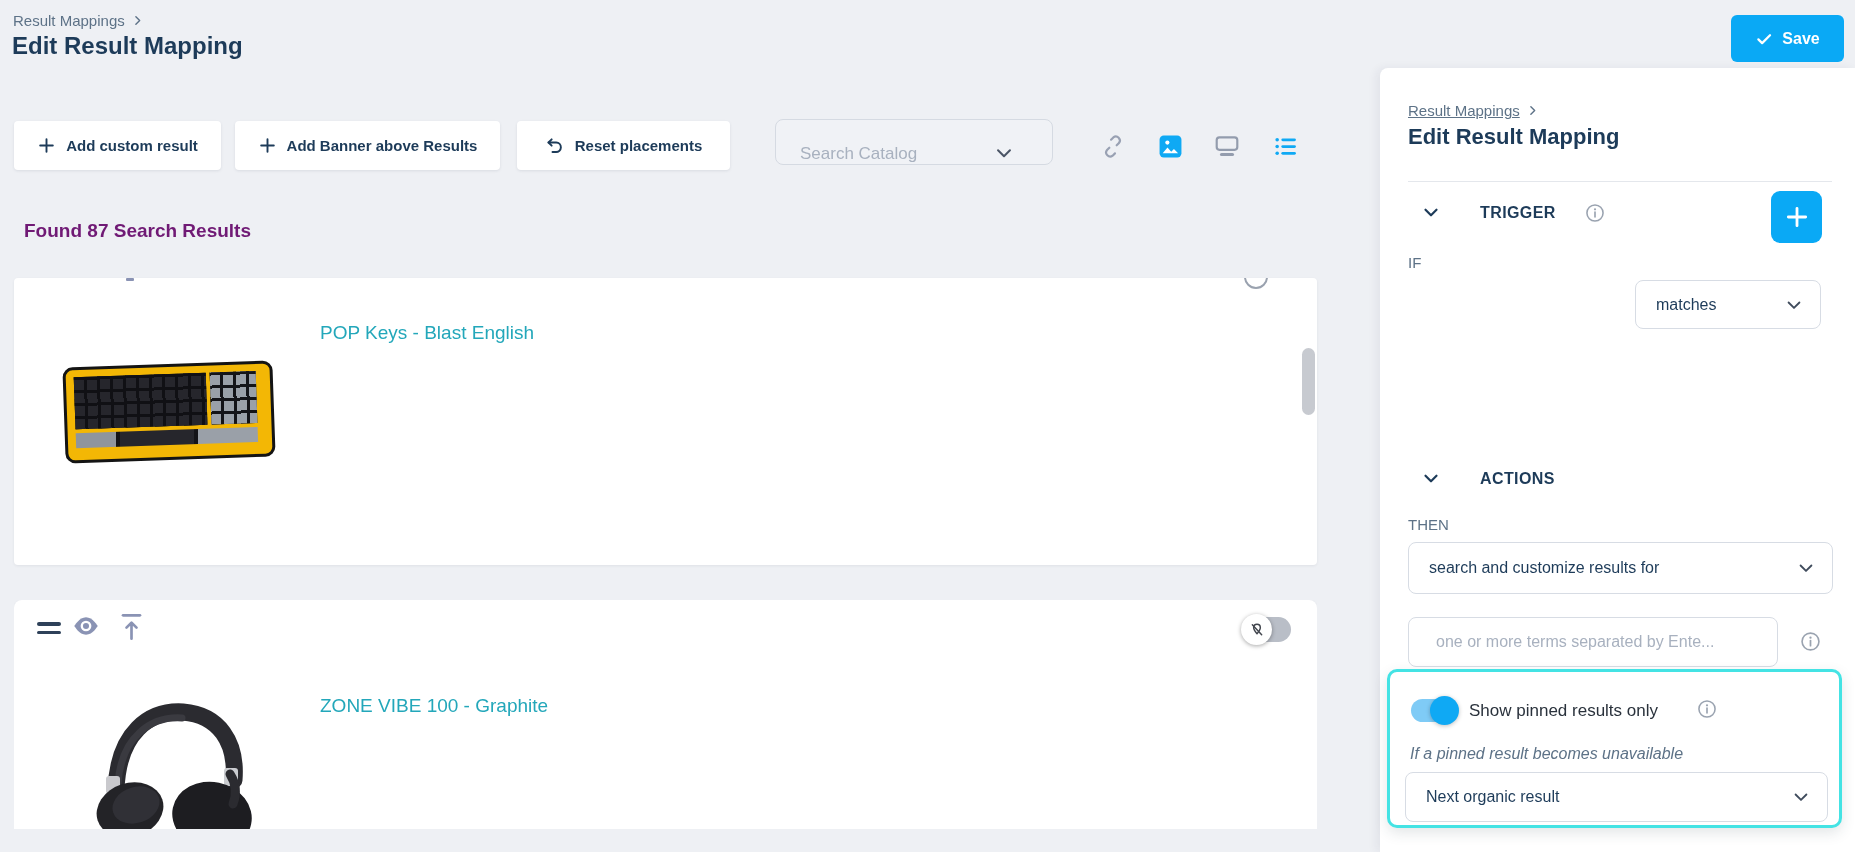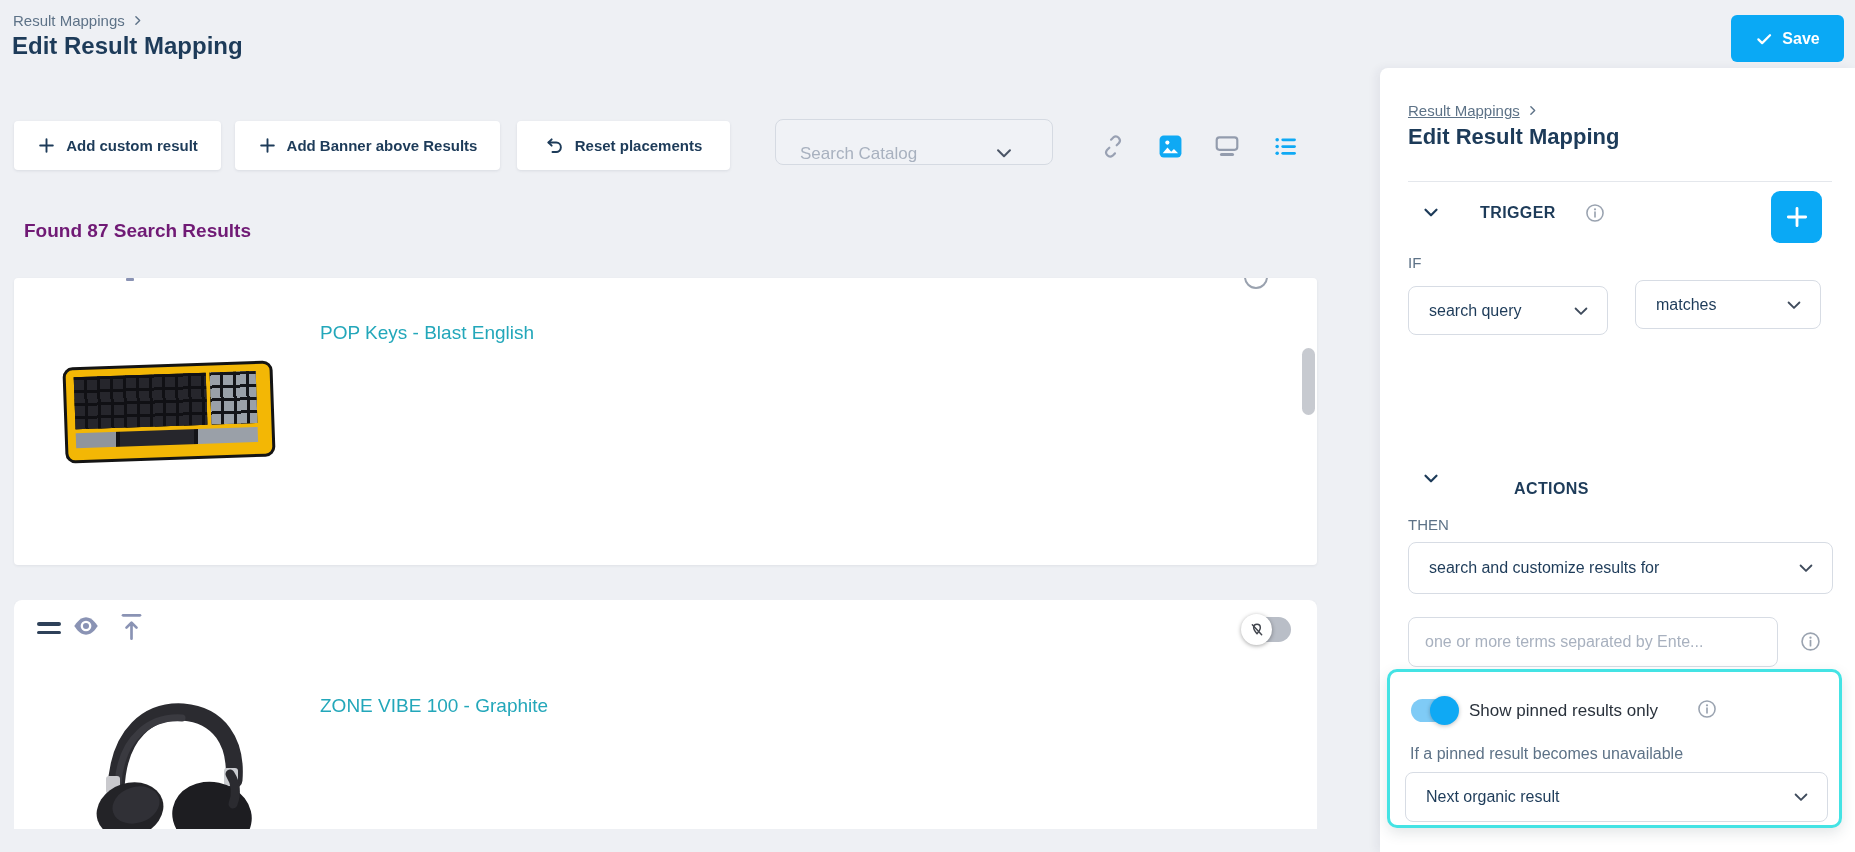--- a/index.html
+++ b/index.html
@@ -77,31 +77,31 @@
 
   .dd { border:1.5px solid #d7dce4; border-radius:8px; background:#fff; display:flex; align-items:center;
         justify-content:space-between; padding:0 16px 0 20px; font-size:16px; color:#1d3b59; cursor:pointer; }
   .tag-box { left:28px; top:285px; width:425px; height:55px; border:1.5px solid #d7dce4; border-radius:8px;
              display:flex; align-items:center; padding-left:16px; cursor:text; }
   .tag-pill { height:28px; background:#d8dbe1; border-radius:14px; display:flex; align-items:center;
               gap:6px; padding:0 6px 0 13px; font-size:15px; color:#233b55; }
   .tag-x { width:19px; height:19px; border:none; background:none; padding:0; cursor:pointer; }
 
   .terms-input { left:28px; top:549px; width:370px; height:50px; border:1.5px solid #d7dce4; border-radius:8px;
-                 padding:0 16px; font-size:16px; color:#1d3b59; outline:none; font-family:"Liberation Sans",sans-serif; }
+                 padding:0 27px; font-size:16px; color:#1d3b59; outline:none; font-family:"Liberation Sans",sans-serif; }
   .terms-input::placeholder { color:#a8b1bf; }
 
   .hl-box { left:7px; top:601px; width:455px; height:159px; background:#fff; border:3px solid #44e3e4;
             border-radius:10px; box-shadow:0 5px 14px rgba(40,60,70,.13); }
   .toggle-on { left:19px; top:24px; width:48px; height:28px; cursor:pointer; }
   .toggle-on .track { position:absolute; left:2px; top:3px; width:44px; height:23px; border-radius:12px; background:#7fcbf6; }
   .toggle-on .knob { position:absolute; right:-2px; top:0; width:29px; height:29px; border-radius:50%; background:#0fa9f4;
                      box-shadow:0 1px 4px rgba(0,0,0,.25); }
   .pinned-label { left:79px; top:29px; font-size:17px; color:#2a323c; }
-  .cond-label { left:20px; top:73px; font-size:16px; color:#5d7287; }
+  .cond-label { left:20px; top:73px; font-size:16px; color:#5d7287;font-style:italic; }
 
   .info-btn { background:none; border:none; padding:0; cursor:pointer; }
 </style>
 </head>
 <body>
 
 <div class="abs crumb">
   <span style="cursor:pointer;">Result Mappings</span>
   <span>
     <svg width="13" height="13" viewBox="0 0 24 24">
@@ -287,45 +287,37 @@
   <button class="abs plus-btn">
     <span>
       <svg width="26" height="26" viewBox="0 0 24 24">
           <path d="M12 4v16M4 12h16" fill="none" stroke="#fff" stroke-width="2.6" stroke-linecap="round"></path>
         </svg>
     </span>
   </button>
 
   <div class="abs muted-label" style="left:28px;top:186px;">IF</div>
 
-  <div class="abs dd" style="left:28px;top:218px;width:200px;height:49px;">
-    <span>search query</span>
-    <span>
-      <svg width="20" height="20" viewBox="0 0 24 24">
-          <path d="M5.5 9l6.5 6.5L18.5 9" fill="none" stroke="#3f4b5c" stroke-width="2.2" stroke-linecap="round" stroke-linejoin="round"></path>
-        </svg>
-    </span>
-  </div>
 
   <div class="abs dd" style="left:255px;top:212px;width:186px;height:49px;">
     <span>matches</span>
     <span>
       <svg width="20" height="20" viewBox="0 0 24 24">
           <path d="M5.5 9l6.5 6.5L18.5 9" fill="none" stroke="#3f4b5c" stroke-width="2.2" stroke-linecap="round" stroke-linejoin="round"></path>
         </svg>
     </span>
   </div>
 
 
   <button class="abs sec-chevron" style="left:40px;top:399px;">
     <svg width="22" height="22" viewBox="0 0 24 24">
         <path d="M6 9.5l6 6 6-6" fill="none" stroke="#1d3b59" stroke-width="2.4" stroke-linecap="round" stroke-linejoin="round"></path>
       </svg>
   </button>
-  <div class="abs sec-label" style="left:100px;top:412px;margin-left:34px;">ACTIONS</div>
+  <div class="abs sec-label" style="left:100px;top:402px;">ACTIONS</div>
 
   <div class="abs muted-label" style="left:28px;top:448px;">THEN</div>
 
   <div class="abs dd" style="left:28px;top:474px;width:425px;height:52px;">
     <span>search and customize results for</span>
     <span>
       <svg width="20" height="20" viewBox="0 0 24 24">
           <path d="M5.5 9l6.5 6.5L18.5 9" fill="none" stroke="#3f4b5c" stroke-width="2.2" stroke-linecap="round" stroke-linejoin="round"></path>
         </svg>
     </span>

